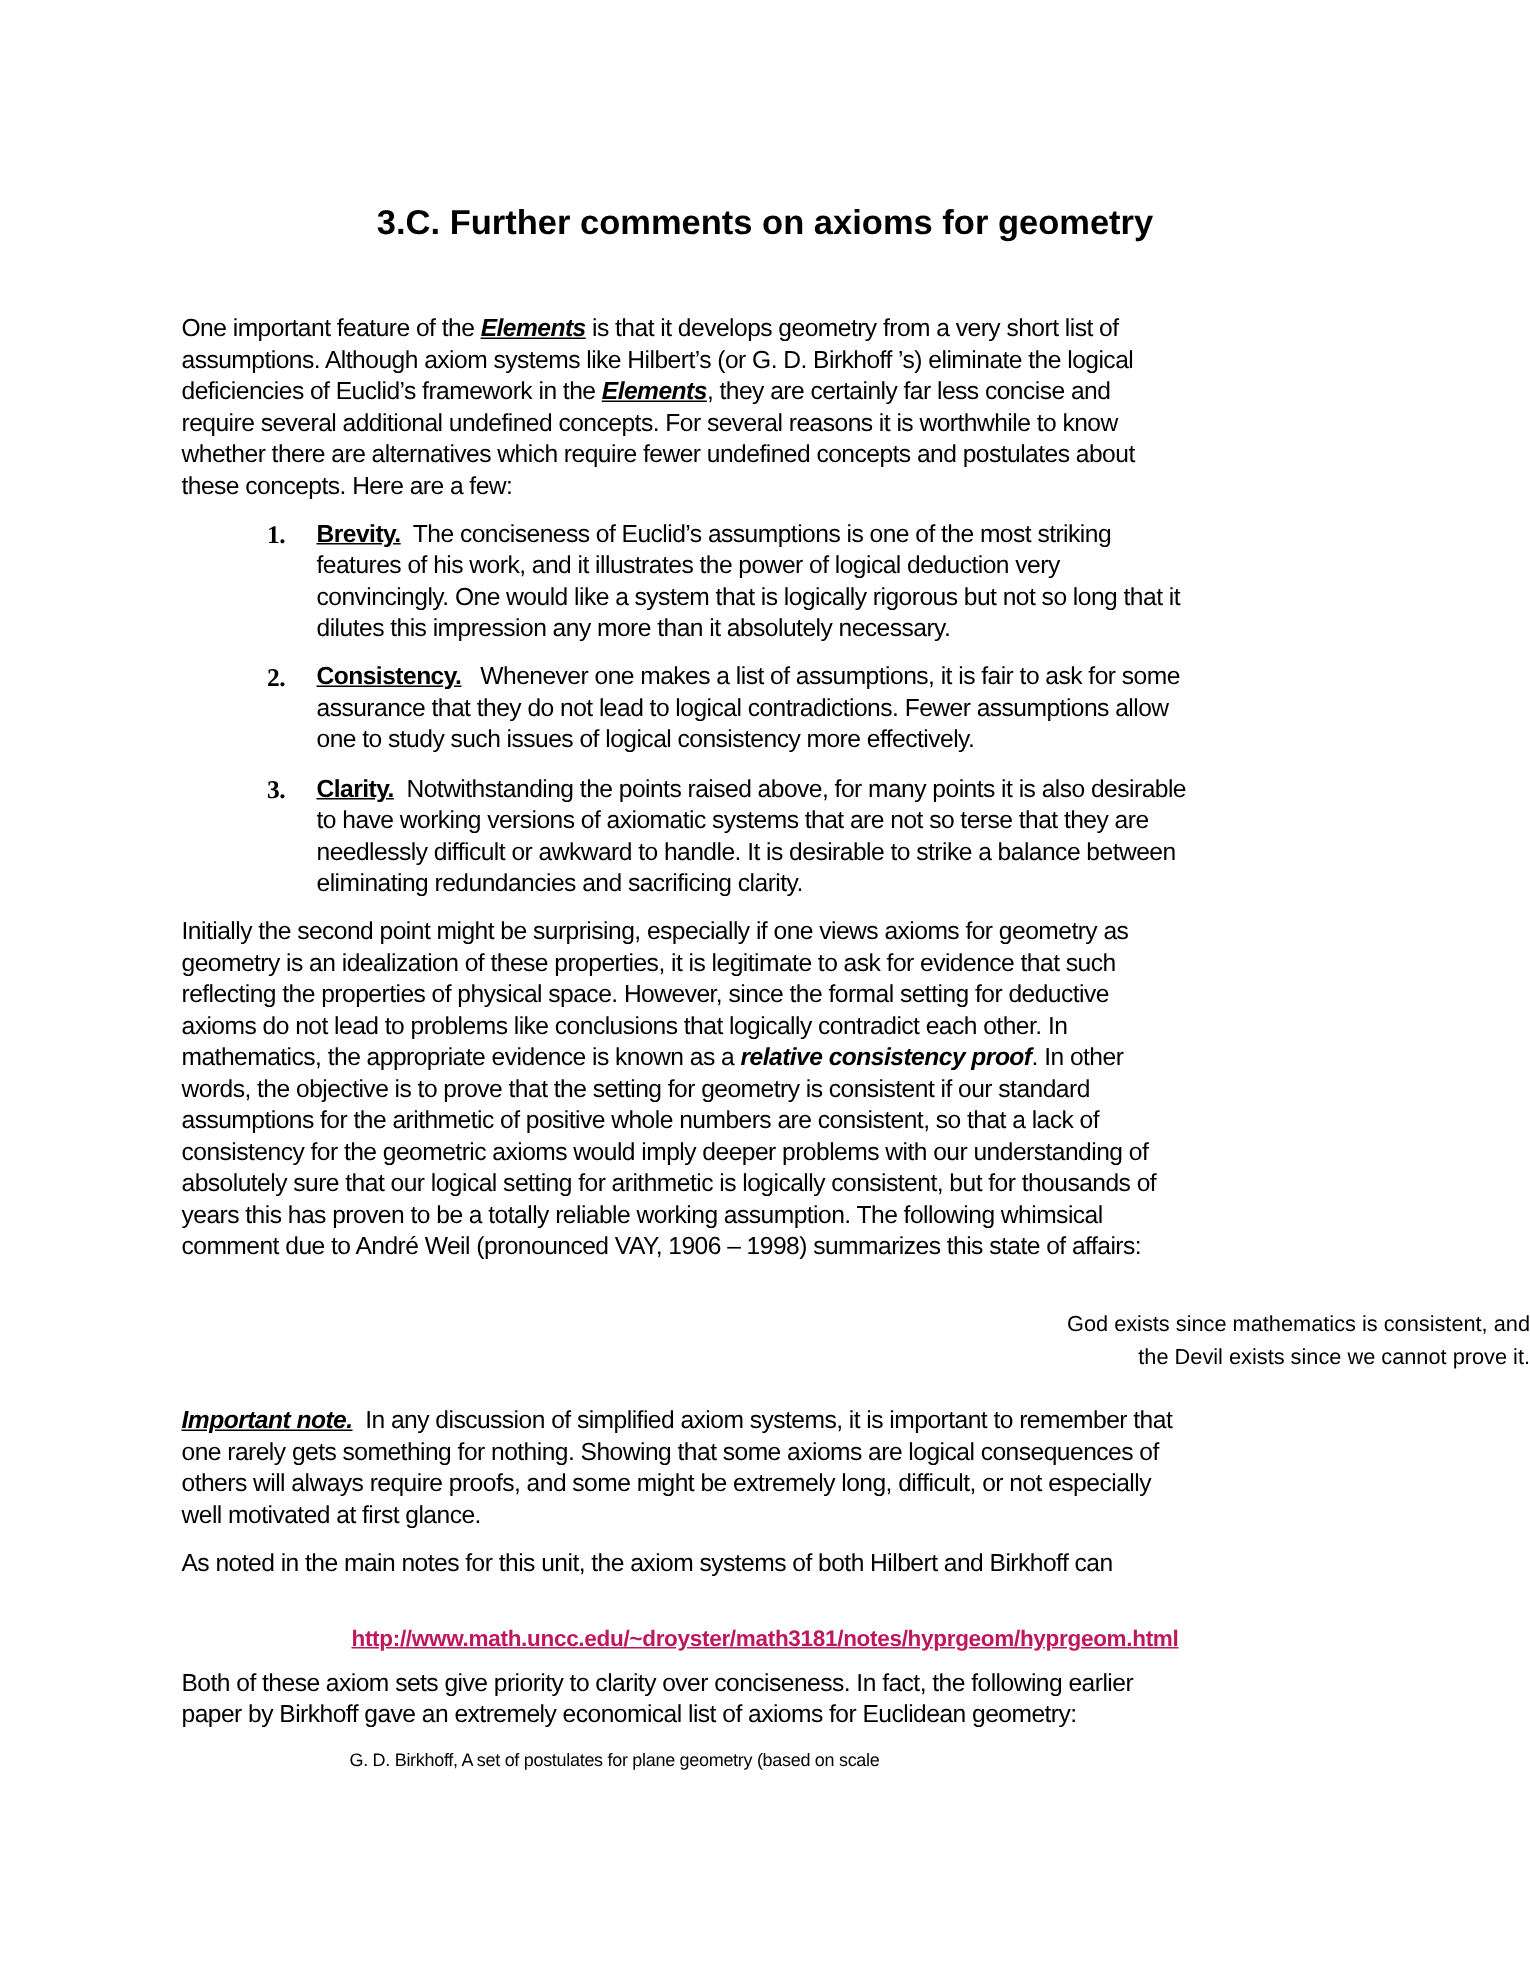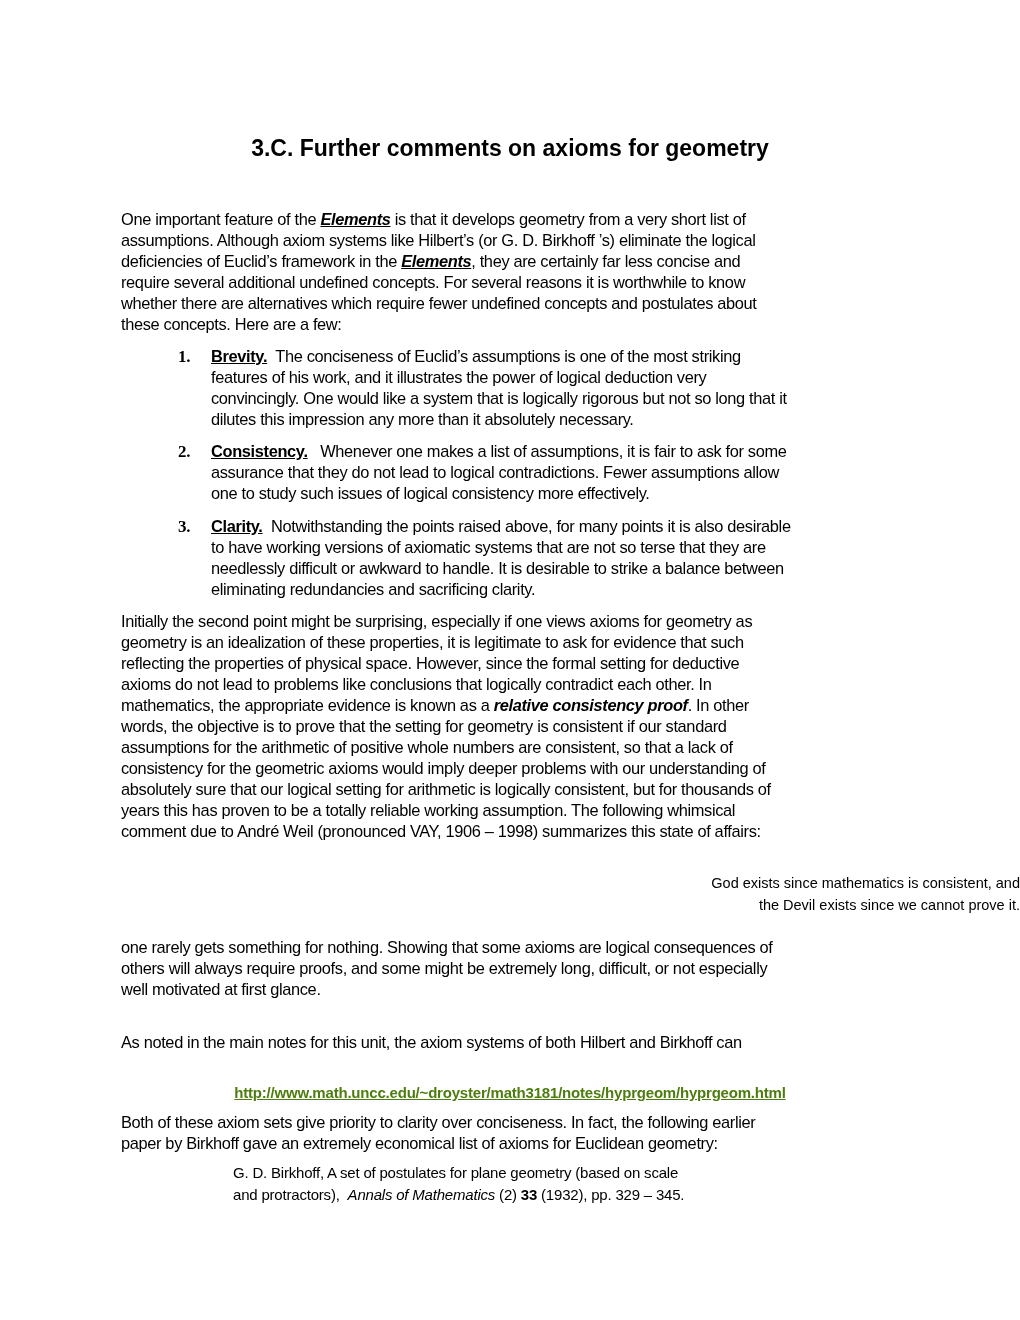--- a/index.html
+++ b/index.html
@@ -12,22 +12,22 @@
           letter-spacing: -0.35px; }
   .line { white-space: nowrap; display: block; height: 21px; }
   .emph-u { font-weight: bold; font-style: italic; text-decoration: underline; }
   .bold-u { font-weight: bold; text-decoration: underline; }
   .bi { font-weight: bold; font-style: italic; }
   .list-item { position: absolute; left: 178px; width: 730px; font-size: 16.4px; line-height: 21px; letter-spacing: -0.35px; }
   .num { position: absolute; left: 0; top: 0; font-family: "Liberation Serif", serif; font-weight: bold; font-size: 17px; }
   .item-body { position: absolute; left: 33px; top: 0; width: 700px; }
   .quote { position: absolute; left: 0; width: 1020px; text-align: right; font-size: 14.5px; line-height: 22px; }
   .link { position: absolute; left: 0; width: 1020px; text-align: center; top: 1065px; font-size: 15px;
-          font-weight: bold; color: #4d7c0f; text-decoration: underline; letter-spacing: -0.2px; }
-  .ref { position: absolute; left: 233px; font-size: 15px; line-height: 22px; letter-spacing: -0.2px; }
+          font-weight: bold; color: #be185d; text-decoration: underline; letter-spacing: -0.2px; }
+  .ref { position: absolute; left: 233px; font-size: 12px; line-height: 22px; letter-spacing: -0.2px; }
   .ref i { font-style: italic; }
   .ref b { font-weight: bold; }
 </style>
 </head>
 <body>
 
 <div class="page">
 
   <div class="title">3.C.  Further comments on axioms for geometry</div>
 
@@ -82,34 +82,34 @@
     <span class="line">years this has proven to be a totally reliable working assumption.  The following whimsical</span>
     <span class="line">comment due to André Weil (pronounced VAY, 1906 – 1998) summarizes this state of affairs:</span>
   </div>
 
   <div class="quote" style="top:853px;">
     <div>God exists since mathematics is consistent, and</div>
     <div>the Devil exists since we cannot prove it.</div>
   </div>
 
   <div class="para" style="top:918px;">
+    <span class="line"><span class="emph-u">Important note.</span><span style="white-space:pre;">  In any discussion of simplified axiom systems, it is important to remember that</span></span>
     <span class="line">one rarely gets something for nothing.  Showing that some axioms are logical consequences of</span>
     <span class="line">others will always require proofs, and some might be extremely long, difficult, or not especially</span>
     <span class="line">well motivated at first glance.</span>
   </div>
 
   <div class="para" style="top:1013px;">
     <span class="line">As noted in the main notes for this unit, the axiom systems of both Hilbert and Birkhoff can</span>
   </div>
 
   <div class="link">http://www.math.uncc.edu/~droyster/math3181/notes/hyprgeom/hyprgeom.html</div>
 
   <div class="para" style="top:1093px;">
     <span class="line">Both of these axiom sets give priority to clarity over conciseness.  In fact, the following earlier</span>
     <span class="line">paper by Birkhoff gave an extremely economical list of axioms for Euclidean geometry:</span>
   </div>
 
   <div class="ref" style="top:1143px;">
     <div>G. D. Birkhoff,  A set of postulates for plane geometry (based on scale</div>
-    <div style="white-space:pre;"><span>and protractors),  </span><i>Annals of Mathematics</i><span> (2) </span><b>33</b><span> (1932), pp. 329 – 345.</span></div>
   </div>
 
 </div>
 
 </body></html>

